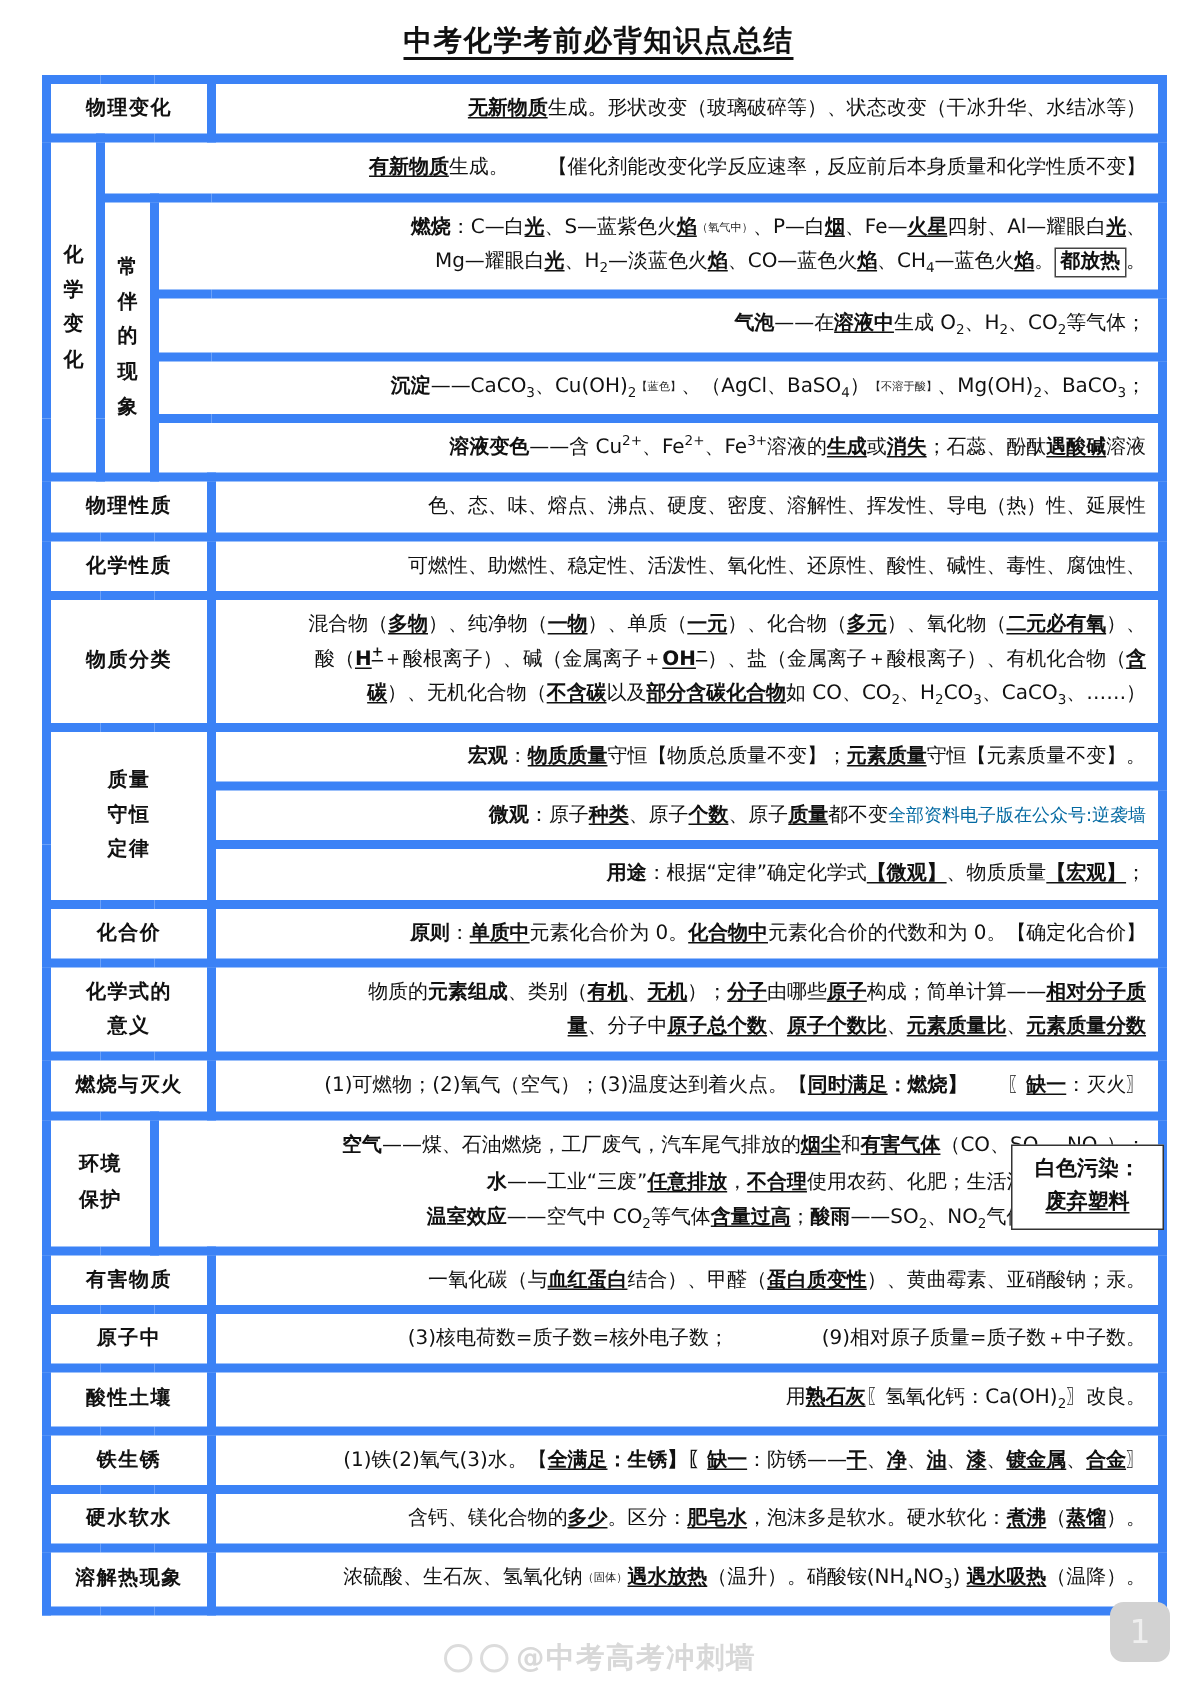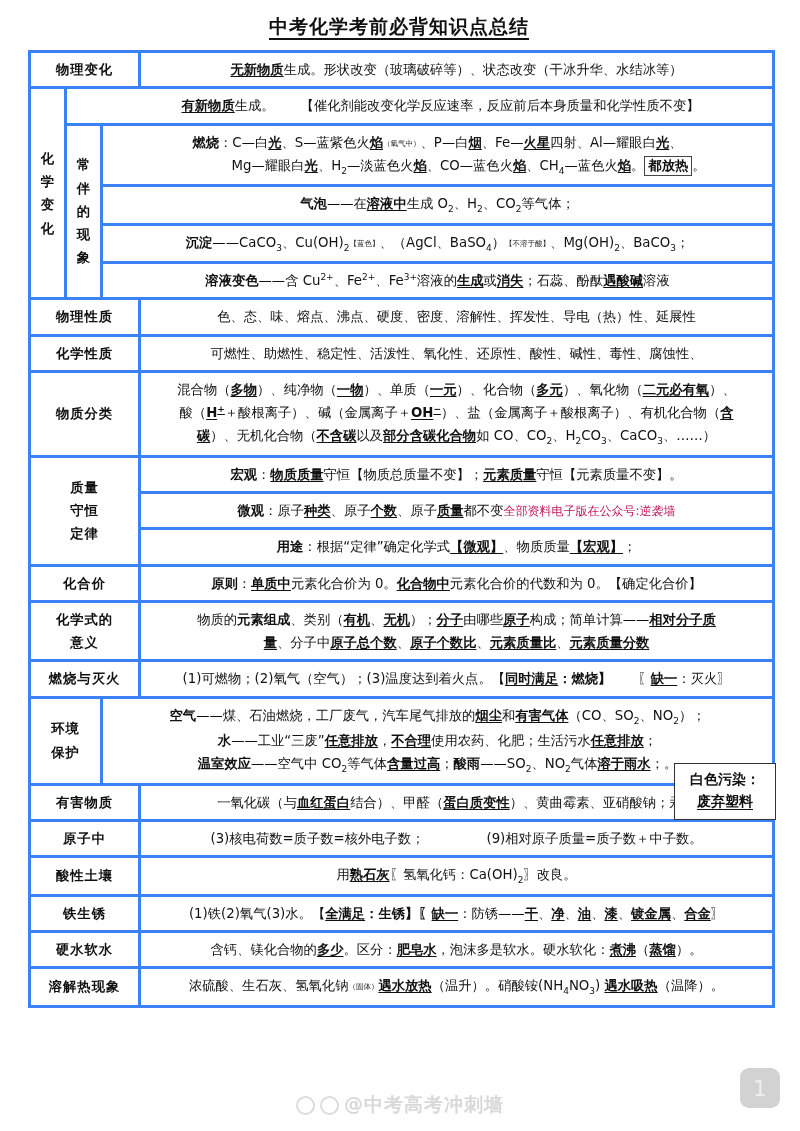--- a/index.html
+++ b/index.html
@@ -37,21 +37,21 @@
   }
 
   
   table.main {
     border-collapse: collapse;
     width: 744px;
     table-layout: fixed;
     background: #fff;
   }
   table.main td {
-    border: 3px solid #3b82f6;
+    border: 6px solid #3b82f6;
     padding: 5px 8px;
     vertical-align: middle;
     font-size: 13.3px;
     line-height: 1.75;
     word-break: break-word;
   }
 
   
   td.lbl {
     text-align: center;
@@ -68,21 +68,21 @@
     line-height: 2.45;
   }
   td.lbl-stack {
     text-align: center;
     font-weight: bold;
     font-size: 12.4px;
     letter-spacing: 1px;
     line-height: 2.6;
   }
 
-  td.body { text-align: center; }
+  td.body { text-align: right; }
 
   
   .u  { font-weight: bold; text-decoration: underline; text-underline-offset: 2px; }
   .b  { font-weight: bold; }
 
   
   .boxed {
     border: 1px solid #444;
     padding: 0 3px;
     display: inline-block;
@@ -276,21 +276,21 @@
           <div>质量</div>
           <div>守恒</div>
           <div>定律</div>
         </td>
         <td class="body">
           <span class="b">宏观</span><span>：</span><span class="u">物质质量</span><span>守恒【物质总质量不变】；</span><span class="u">元素质量</span><span>守恒【元素质量不变】。</span>
         </td>
       </tr>
       <tr>
         <td class="body">
-          <span class="b">微观</span><span>：原子</span><span class="u">种类</span><span>、原子</span><span class="u">个数</span><span>、原子</span><span class="u">质量</span><span>都不变</span><span style="color:#be185d;font-size:12px;">全部资料电子版在公众号:逆袭墙</span>
+          <span class="b">微观</span><span>：原子</span><span class="u">种类</span><span>、原子</span><span class="u">个数</span><span>、原子</span><span class="u">质量</span><span>都不变</span><span style="color:#0369a1;font-size:12px;">全部资料电子版在公众号:逆袭墙</span>
         </td>
       </tr>
       <tr>
         <td class="body">
           <span class="b">用途</span><span>：根据“定律”确定化学式</span><span class="u">【微观】</span><span>、物质质量</span><span class="u">【宏观】</span><span>；</span>
         </td>
       </tr>
 
       <tr>
         <td class="lbl" colspan="3">化合价</td>

